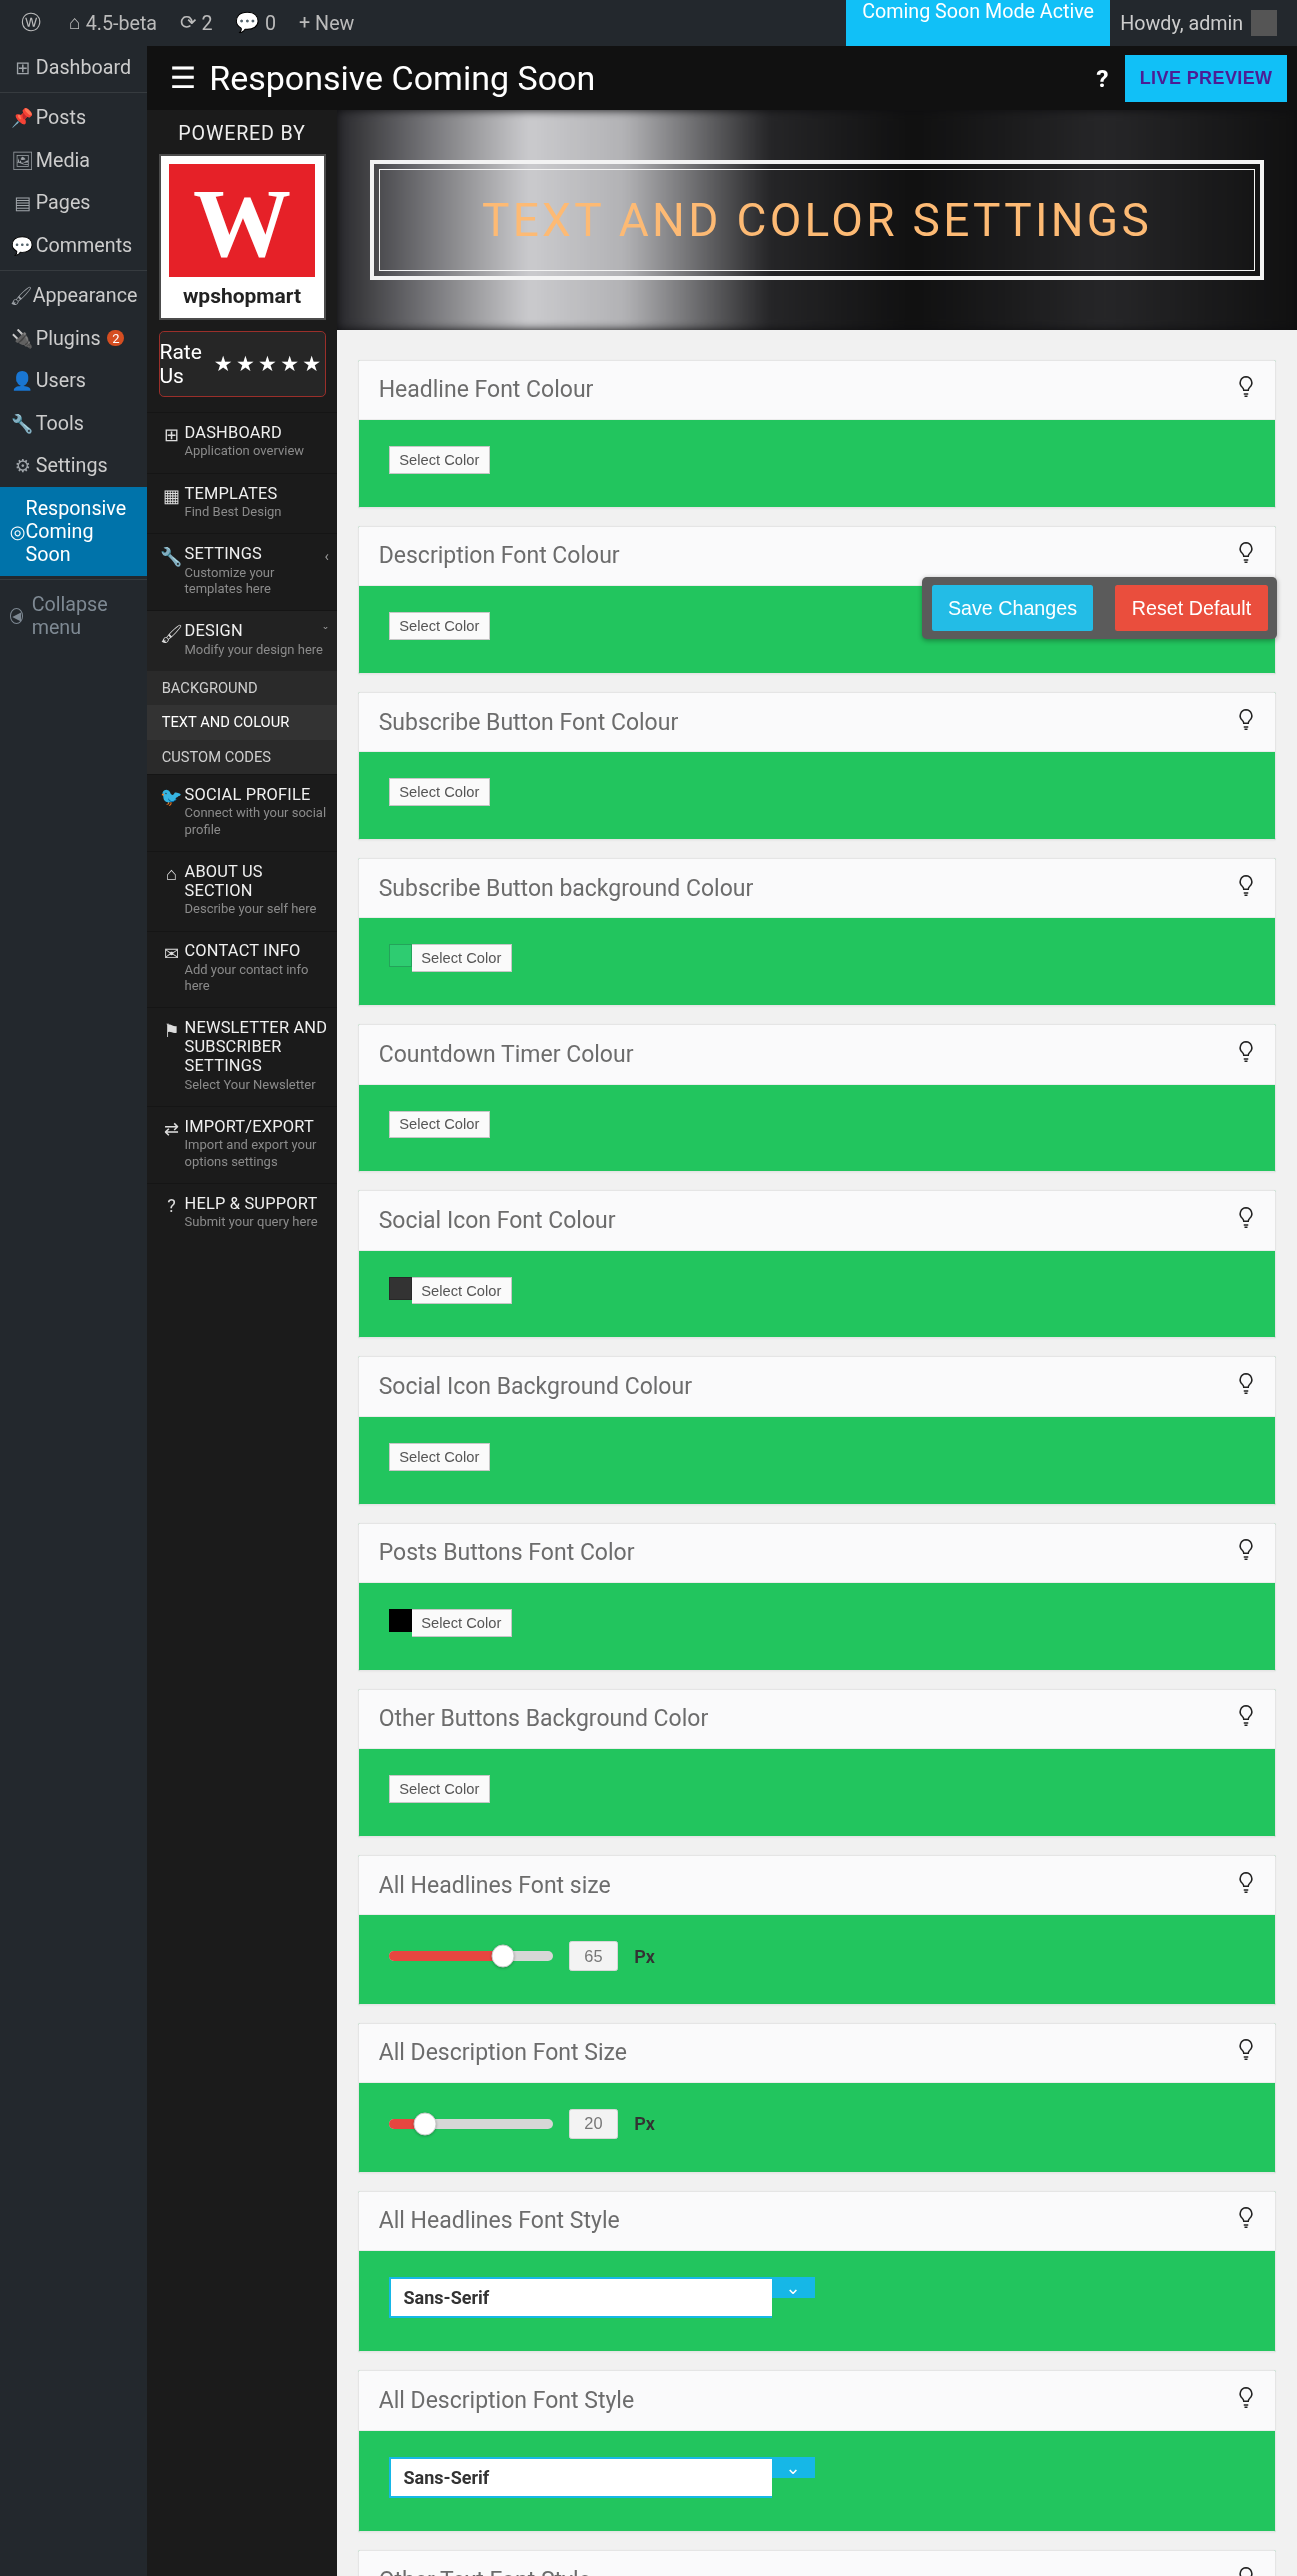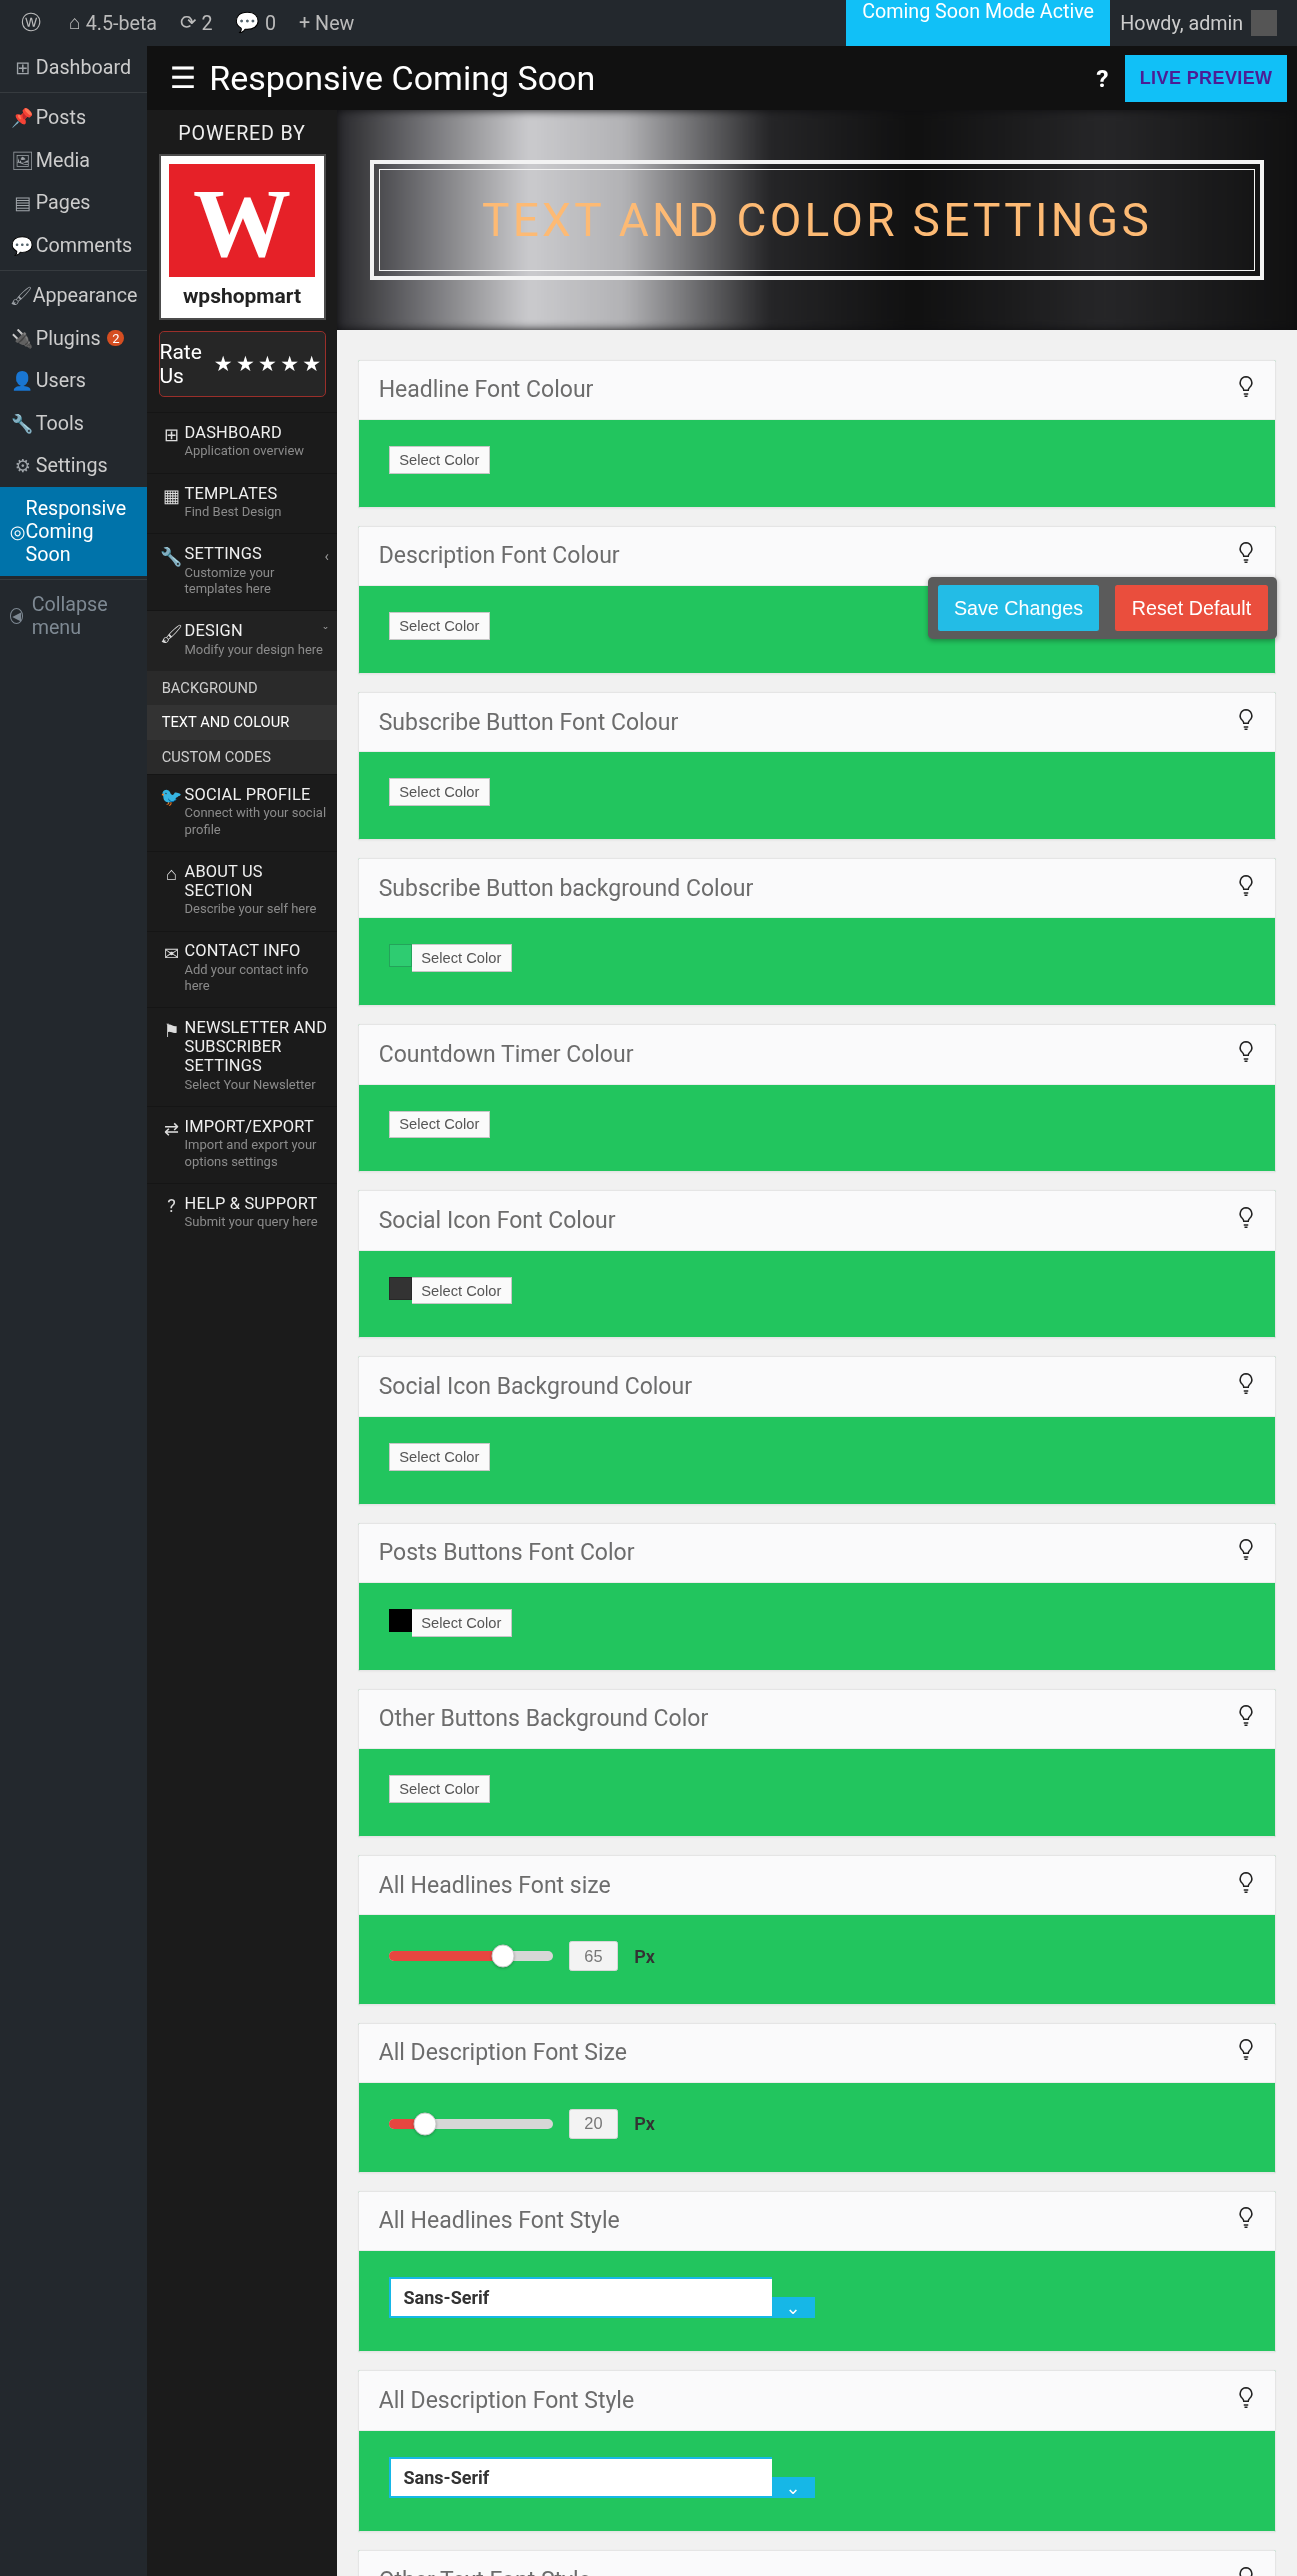--- a/index.html
+++ b/index.html
@@ -76,26 +76,26 @@
   .select-color-btn{background:#fafafa;border:0.8px solid #c7c7c7;color:#555;font-size:14.7px;padding:4.9px 9.8px;cursor:pointer;}
   .select-color-btn.withswatch{border-left:none;}
 
   .slider-row{display:flex;align-items:center;gap:16.4px;}
   .slider-track{position:relative;width:164px;height:9.8px;background:#d7d7d7;border-radius:6.6px;}
   .slider-fill{position:absolute;left:0;top:0;bottom:0;background:#e74640;border-radius:6.6px;}
   .slider-thumb{position:absolute;top:50%;width:23px;height:23px;background:#fff;border:0.8px solid #ccc;border-radius:50%;transform:translate(-50%,-50%);box-shadow:0 0.8px 2.5px rgba(0,0,0,.25);}
   .num-input{width:49px;height:29.5px;border:0.8px solid #d7d7d7;background:#f3f3f3;text-align:center;font-size:16.4px;color:#777;border-radius:2.5px;}
   .unit-label{font-size:18px;font-weight:600;color:#333;}
 
-  .select-wrap{display:flex;align-items:flex-end;width:426px;max-width:100%;}
+  .select-wrap{display:flex;align-items:flex-start;width:426px;max-width:100%;}
   .select-box{flex:1;border:2.5px solid #16b7e7;border-right:none;display:flex;align-items:center;padding:8.2px 13px;font-size:18px;font-weight:bold;color:#333;background:#fff;}
   .select-caret{width:43px;background:#16b7e7;display:flex;align-items:center;justify-content:center;color:#fff;font-size:18px;cursor:pointer;}
 
   
-  .float-actions{position:absolute;background:#5b5b5b;border-radius:4.9px;padding:8.2px 9.8px;display:flex;gap:16px;box-shadow:0 1.6px 4.9px rgba(0,0,0,.3);}
+  .float-actions{position:absolute;background:#5b5b5b;border-radius:4.9px;padding:8.2px 9.8px;display:flex;gap:22px;box-shadow:0 1.6px 4.9px rgba(0,0,0,.3);}
   .float-actions .btn-save{background:#23bce6;border:none;color:#fff;padding:11.5px 16.4px;font-size:19.7px;border-radius:2.5px;cursor:pointer;}
   .float-actions .btn-reset{background:#ea4e3d;border:none;color:#fff;padding:11.5px 16.4px;font-size:19.7px;border-radius:2.5px;cursor:pointer;}
 </style>
 </head>
 <body>
 
 <div class="wp-adminbar">
   <div class="ab-item">
       <span class="ab-ico">ⓦ</span>
     </div>

